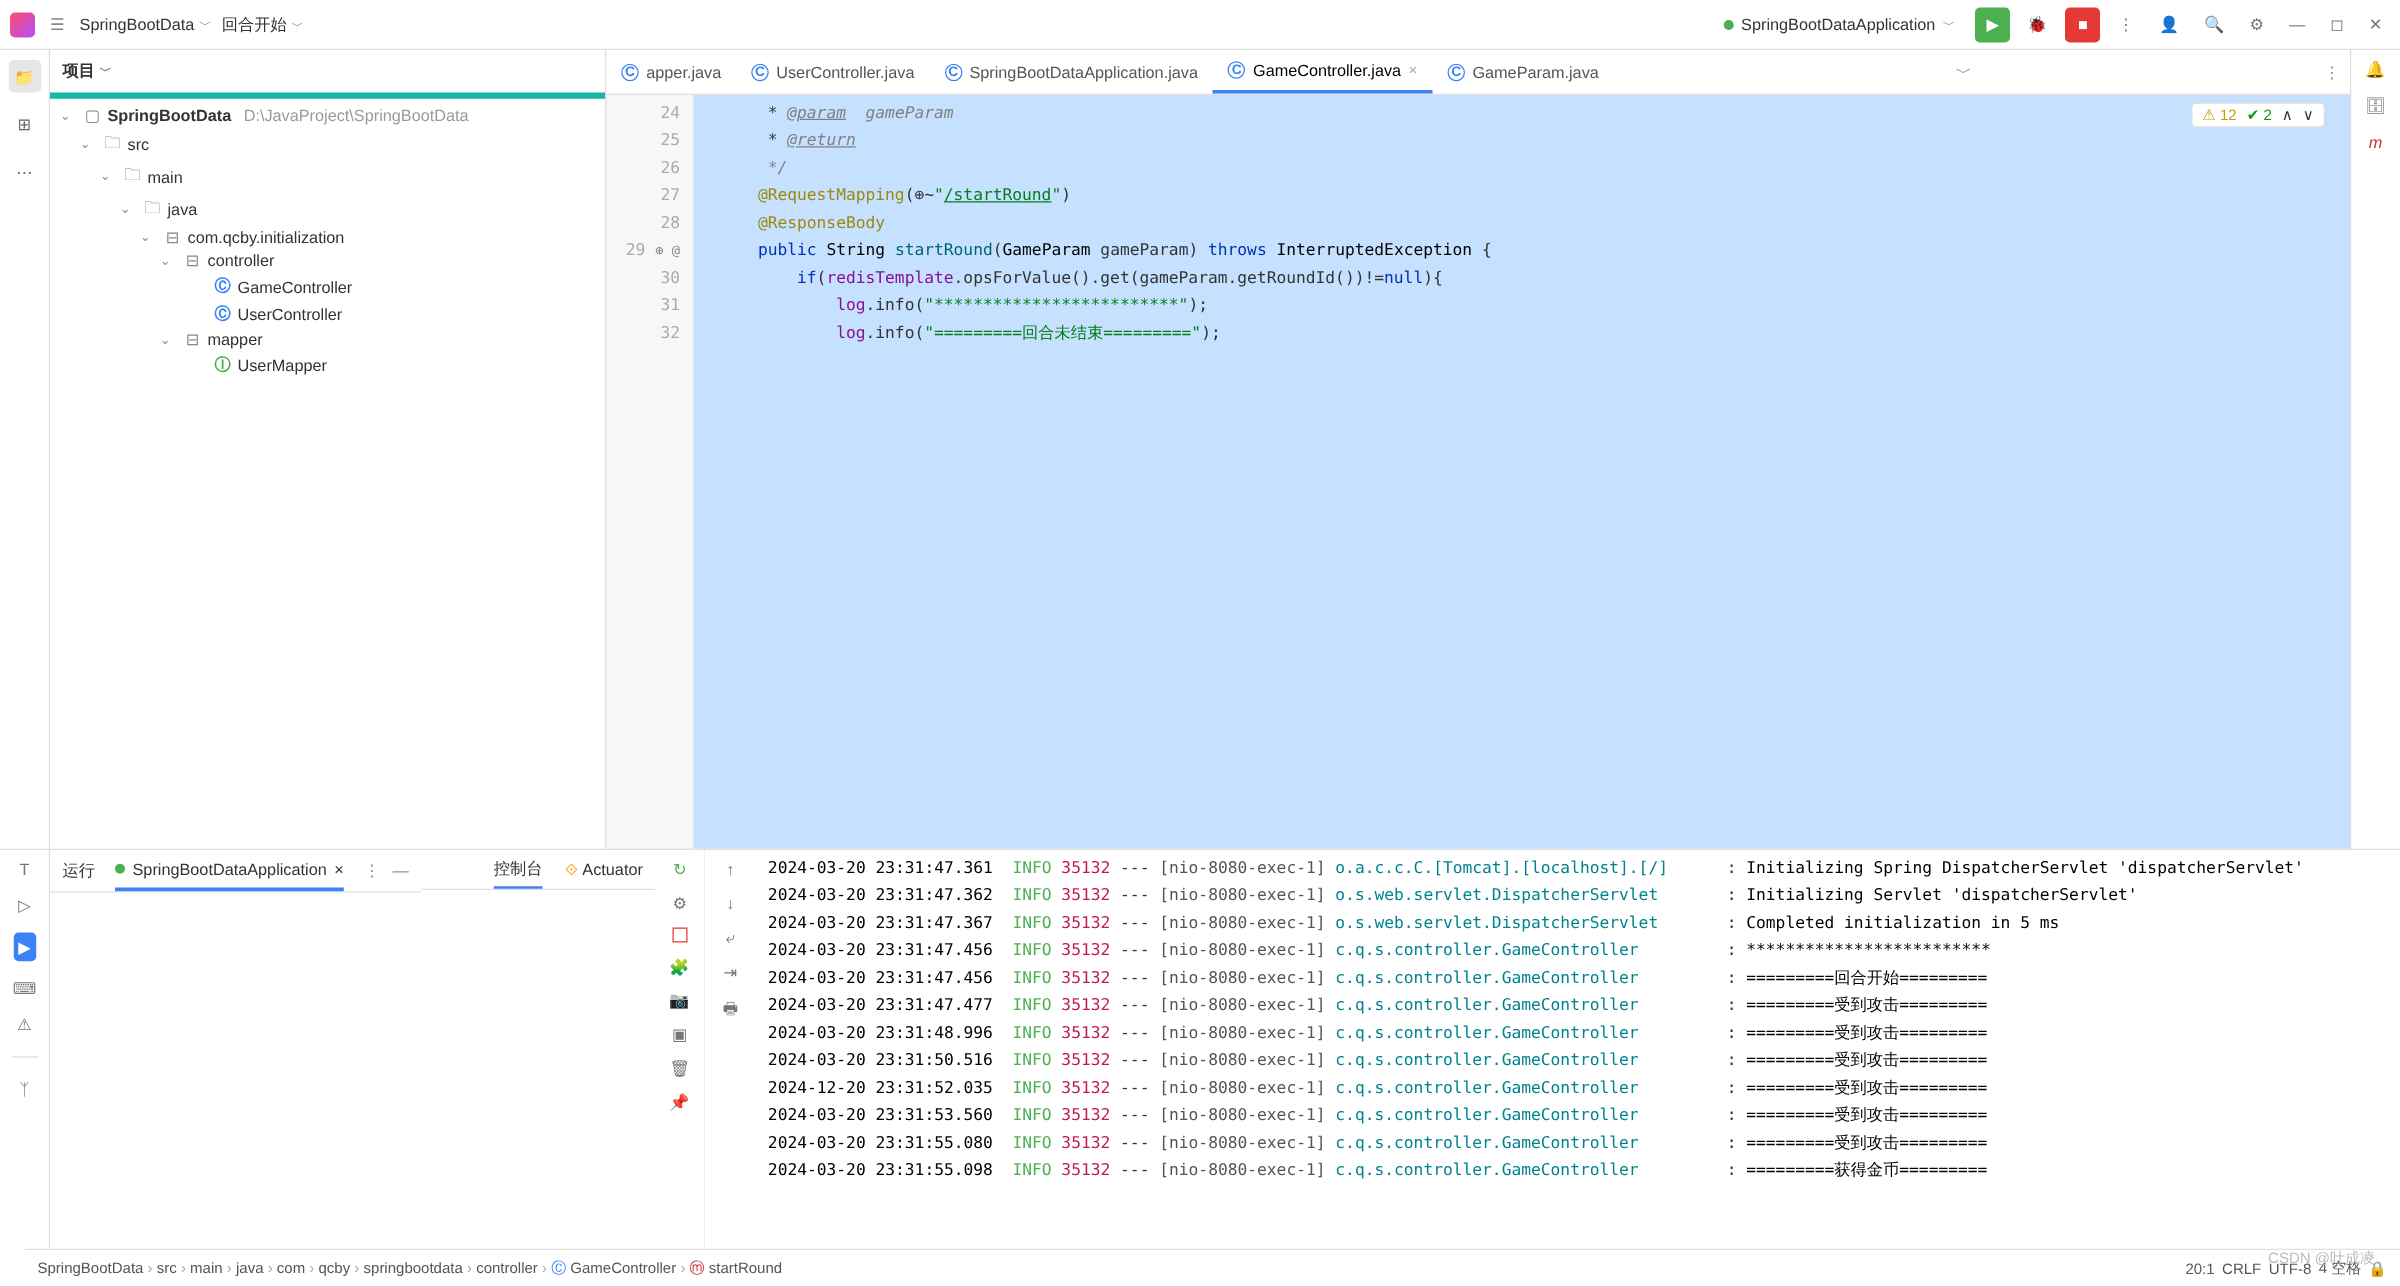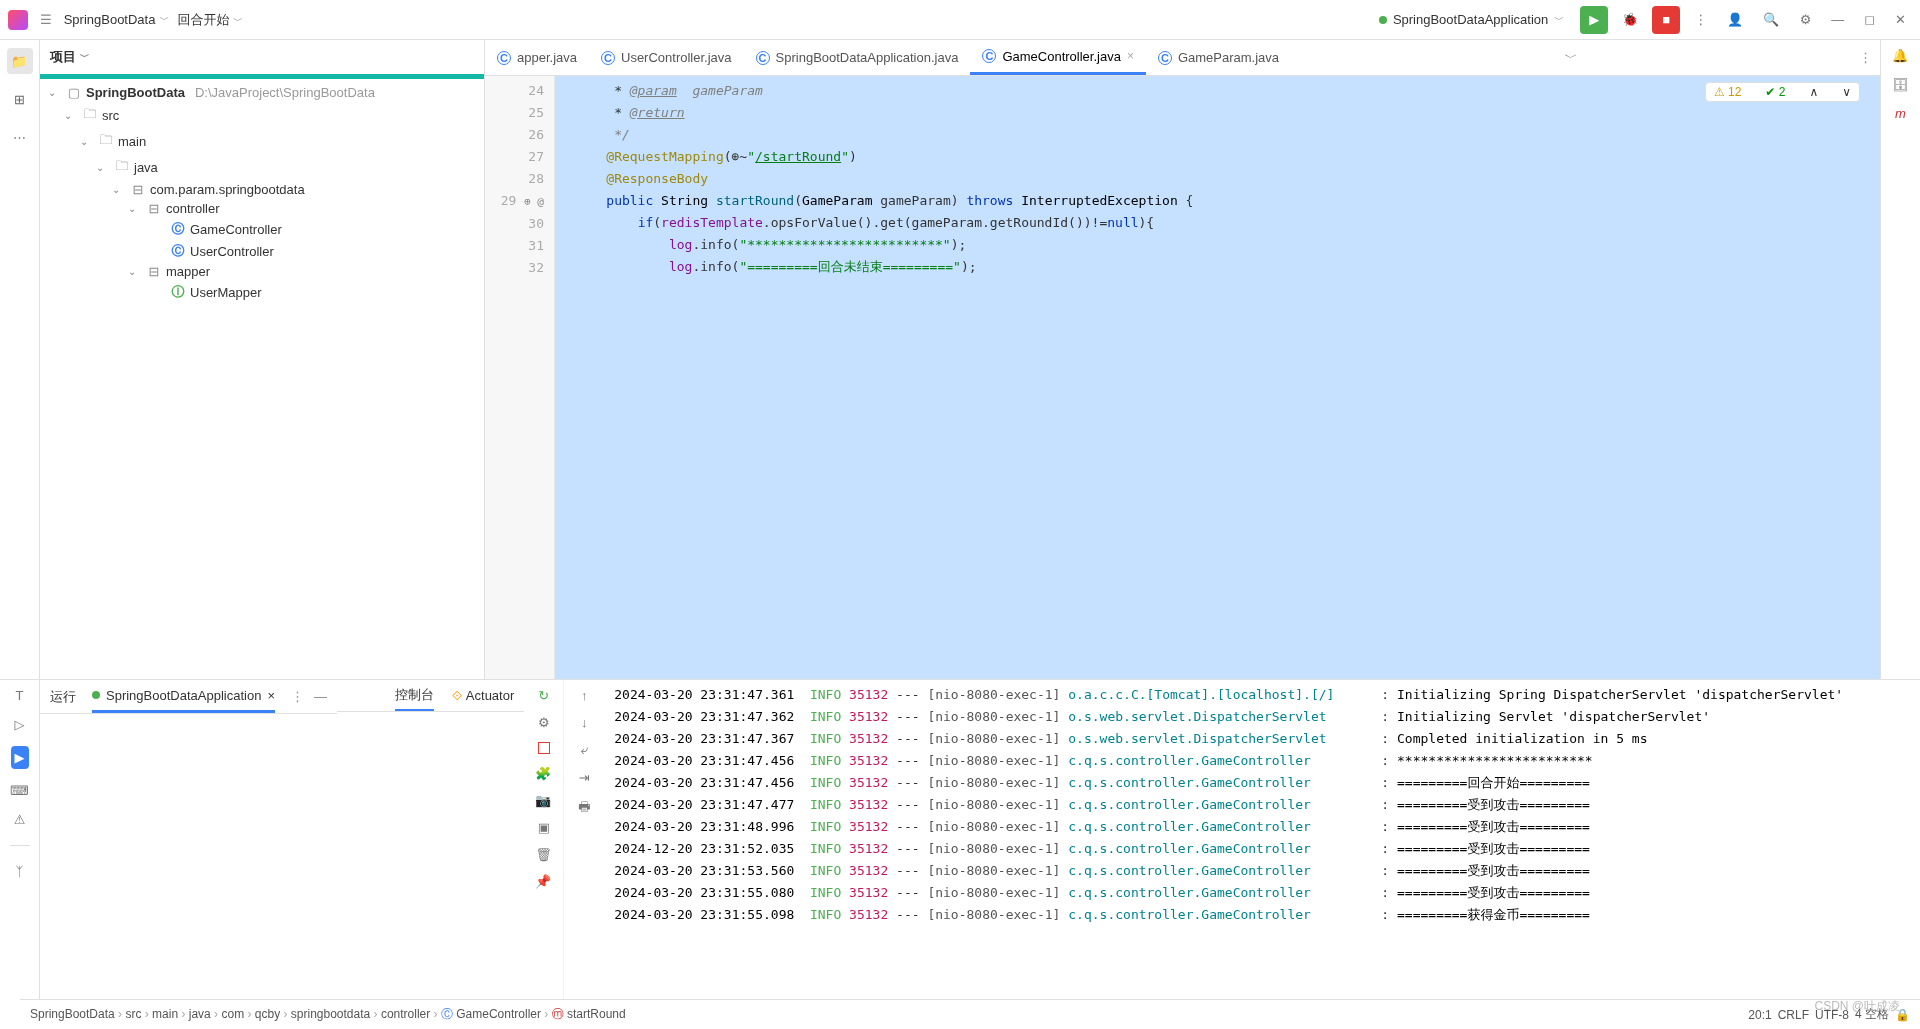--- a/index.html
+++ b/index.html
@@ -50,21 +50,21 @@
 .code { flex: 1; font-family: 'Consolas', monospace; font-size: 13px; line-height: 22px; padding: 4px 0 4px 20px; white-space: pre; }
 .code .cm { color: #808080; font-style: italic; }
 .code .doc-tag { color: #808080; font-style: italic; text-decoration: underline; }
 .code .an { color: #9e880d; }
 .code .str { color: #067d17; }
 .code .url { color: #067d17; text-decoration: underline; }
 .code .kw { color: #0033b3; }
 .code .fn { color: #00627a; }
 .code .ty { color: #000; }
 .code .fld { color: #871094; }
-.insp { position: absolute; top: 6px; right: 20px; background: #fff; border: 1px solid #ddd; border-radius: 4px; padding: 2px 8px; display: flex; gap: 24px; font-size: 12px; }
+.insp { position: absolute; top: 6px; right: 20px; background: #fff; border: 1px solid #ddd; border-radius: 4px; padding: 2px 8px; display: flex; gap: 8px; font-size: 12px; }
 .insp .warn { color: #c90; }
 .insp .ok { color: #090; }
 
 .bottom-panel { height: 320px; border-top: 1px solid #e0e0e0; display: flex; }
 .bp-leftbar { width: 40px; border-right: 1px solid #e0e0e0; display: flex; flex-direction: column; align-items: center; padding-top: 8px; gap: 14px; }
 .bp-leftbar .ic { color: #777; cursor: pointer; }
 .bp-leftbar .ic.blue { background: #3b82f6; color: #fff; border-radius: 4px; padding: 4px; }
 .bp-leftbar .sep { height: 1px; width: 20px; background: #ddd; margin: 4px 0; }
 .bp-main { flex: 1; display: flex; flex-direction: row; min-width: 0; }
 .bp-tabs { display: flex; align-items: center; height: 34px; border-bottom: 1px solid #e0e0e0; padding: 0 10px; gap: 16px; }
@@ -152,21 +152,21 @@
           <span>main</span>
         </div>
       <div class="tree-row" style="padding-left:56px">
           <span class="arrow">⌄</span>
           <span class="ficon folder-icon">🗀</span>
           <span>java</span>
         </div>
       <div class="tree-row" style="padding-left:72px">
           <span class="arrow">⌄</span>
           <span class="ficon pkg-icon">⊟</span>
-          <span>com.param.springbootdata</span>
+          <span>com.qcby.initialization</span>
         </div>
       <div class="tree-row" style="padding-left:88px">
           <span class="arrow">⌄</span>
           <span class="ficon pkg-icon">⊟</span>
           <span>controller</span>
         </div>
       <div class="tree-row" style="padding-left:112px">
           <span class="arrow"></span>
           <span class="ficon class-icon">Ⓒ</span>
           <span>GameController</span>
@@ -293,20 +293,21 @@
         <span>🖶</span>
       </div>
       <div class="console" id="console">
           <div class="log-line"><span class="ts">2024-03-20 23:31:47.361</span>  <span class="lvl">INFO</span> <span class="pid">35132</span> --- <span class="thr">[nio-8080-exec-1]</span> <span class="cls">o.a.c.c.C.[Tomcat].[localhost].[/]     </span> : <span class="msg">Initializing Spring DispatcherServlet 'dispatcherServlet'</span></div>
           <div class="log-line"><span class="ts">2024-03-20 23:31:47.362</span>  <span class="lvl">INFO</span> <span class="pid">35132</span> --- <span class="thr">[nio-8080-exec-1]</span> <span class="cls">o.s.web.servlet.DispatcherServlet      </span> : <span class="msg">Initializing Servlet 'dispatcherServlet'</span></div>
           <div class="log-line"><span class="ts">2024-03-20 23:31:47.367</span>  <span class="lvl">INFO</span> <span class="pid">35132</span> --- <span class="thr">[nio-8080-exec-1]</span> <span class="cls">o.s.web.servlet.DispatcherServlet      </span> : <span class="msg">Completed initialization in 5 ms</span></div>
           <div class="log-line"><span class="ts">2024-03-20 23:31:47.456</span>  <span class="lvl">INFO</span> <span class="pid">35132</span> --- <span class="thr">[nio-8080-exec-1]</span> <span class="cls">c.q.s.controller.GameController        </span> : <span class="msg">*************************</span></div>
           <div class="log-line"><span class="ts">2024-03-20 23:31:47.456</span>  <span class="lvl">INFO</span> <span class="pid">35132</span> --- <span class="thr">[nio-8080-exec-1]</span> <span class="cls">c.q.s.controller.GameController        </span> : <span class="msg">=========回合开始=========</span></div>
           <div class="log-line"><span class="ts">2024-03-20 23:31:47.477</span>  <span class="lvl">INFO</span> <span class="pid">35132</span> --- <span class="thr">[nio-8080-exec-1]</span> <span class="cls">c.q.s.controller.GameController        </span> : <span class="msg">=========受到攻击=========</span></div>
           <div class="log-line"><span class="ts">2024-03-20 23:31:48.996</span>  <span class="lvl">INFO</span> <span class="pid">35132</span> --- <span class="thr">[nio-8080-exec-1]</span> <span class="cls">c.q.s.controller.GameController        </span> : <span class="msg">=========受到攻击=========</span></div>
+          <div class="log-line"><span class="ts">2024-03-20 23:31:50.516</span>  <span class="lvl">INFO</span> <span class="pid">35132</span> --- <span class="thr">[nio-8080-exec-1]</span> <span class="cls">c.q.s.controller.GameController        </span> : <span class="msg">=========受到攻击=========</span></div>
           <div class="log-line"><span class="ts">2024-12-20 23:31:52.035</span>  <span class="lvl">INFO</span> <span class="pid">35132</span> --- <span class="thr">[nio-8080-exec-1]</span> <span class="cls">c.q.s.controller.GameController        </span> : <span class="msg">=========受到攻击=========</span></div>
           <div class="log-line"><span class="ts">2024-03-20 23:31:53.560</span>  <span class="lvl">INFO</span> <span class="pid">35132</span> --- <span class="thr">[nio-8080-exec-1]</span> <span class="cls">c.q.s.controller.GameController        </span> : <span class="msg">=========受到攻击=========</span></div>
           <div class="log-line"><span class="ts">2024-03-20 23:31:55.080</span>  <span class="lvl">INFO</span> <span class="pid">35132</span> --- <span class="thr">[nio-8080-exec-1]</span> <span class="cls">c.q.s.controller.GameController        </span> : <span class="msg">=========受到攻击=========</span></div>
           <div class="log-line"><span class="ts">2024-03-20 23:31:55.098</span>  <span class="lvl">INFO</span> <span class="pid">35132</span> --- <span class="thr">[nio-8080-exec-1]</span> <span class="cls">c.q.s.controller.GameController        </span> : <span class="msg">=========获得金币=========</span></div>
         </div>
     </div>
   </div>
 </div>
 
 <div class="statusbar">

